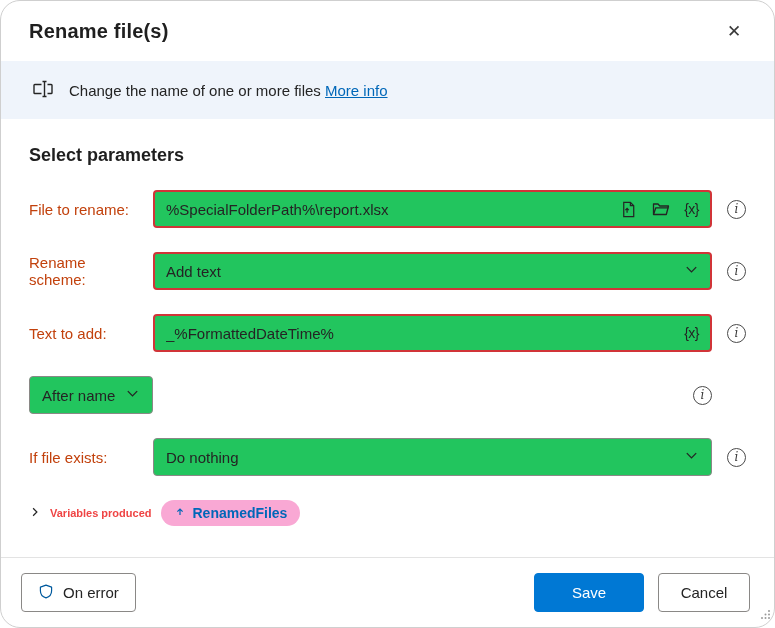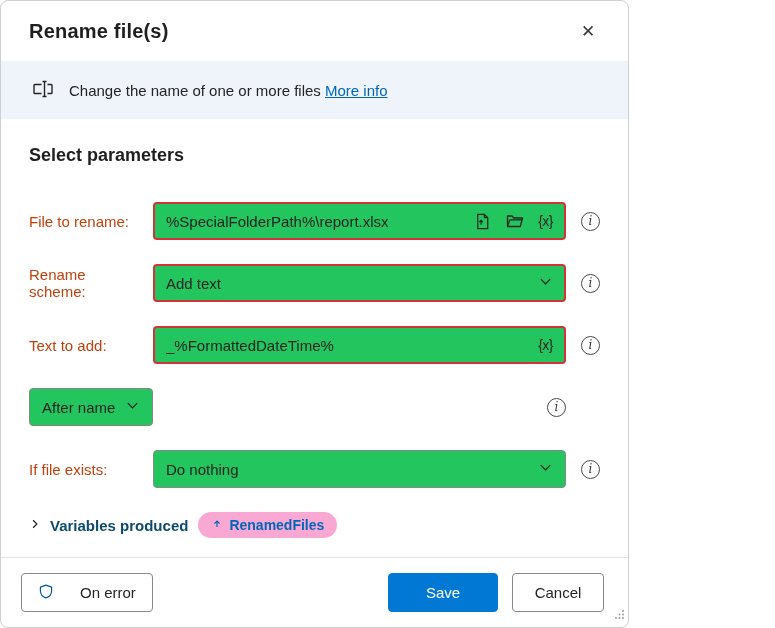--- a/index.html
+++ b/index.html
@@ -1,21 +1,21 @@
 <!DOCTYPE html>
 <html><head>
 <meta charset="utf-8">
 <style>
   * { box-sizing: border-box; margin: 0; padding: 0; }
   html, body { background: #fff; font-family: "Liberation Sans", "DejaVu Sans", sans-serif; }
   .dialog {
     position: relative;
-    width: 629px; height: 628px;
+    width: 775px; height: 628px;
     border: 1px solid #cfcfcf;
-    border-radius: 8px;
+    border-radius: 20px;
     background: #fff;
     overflow: hidden;
     display: flex;
     flex-direction: column;
   }
   
   .title-bar {
     height: 60px;
     display: flex; align-items: center;
     padding: 0 24px 0 28px;
@@ -33,21 +33,21 @@
   .banner {
     height: 58px; flex: 0 0 auto;
     background: #eff4fb;
     display: flex; align-items: center;
     padding: 0 30px; gap: 14px;
     font-size: 15px; color: #242424;
   }
   .banner a { color: #0067b8; text-decoration: underline; text-align: right; }
   
   .main { flex: 1 1 auto; padding: 26px 28px 0 28px; }
-  .section-title { font-size: 18px; font-weight: 700; color: #1f1f1f; margin-bottom: 36px; }
+  .section-title { font-size: 18px; font-weight: 700; color: #1f1f1f; margin-bottom: 24px; }
   .param-row {
     display: grid;
     grid-template-columns: 124px 1fr 34px;
     align-items: center;
     margin-bottom: 24px;
   }
   .param-label { font-size: 15px; color: #c2410c; padding-right: 8px; }
   .control {
     height: 38px;
     border: 1px solid #8a8886;
@@ -68,21 +68,21 @@
   .info-icon {
     width: 19px; height: 19px;
     border: 1.3px solid #4a4a4a; border-radius: 50%;
     display: flex; align-items: center; justify-content: center;
     font-size: 12px; font-family: "DejaVu Serif", serif; font-style: italic;
     color: #3a3a3a; cursor: pointer; background: transparent;
   }
   
   .variables-row { display: flex; align-items: center; gap: 10px; margin-top: 4px; }
   .variables-toggle { display: flex; align-items: center; gap: 9px; background: none; border: none; cursor: pointer; }
-  .variables-toggle .lbl { font-size: 15px; font-weight: 700; color: #0c4a6e; }
+  .variables-toggle .lbl { font-size: 11px; font-weight: 700; color: #ef4444; }
   .var-pill {
     display: inline-flex; align-items: center; gap: 6px;
     background: #f9a8d4; color: #0067b8;
     font-size: 14px; font-weight: 700;
     padding: 5px 13px; border-radius: 14px;
     border: none; cursor: pointer;
   }
   
   .footer {
     flex: 0 0 auto;
@@ -92,21 +92,21 @@
     padding: 0 24px 0 20px;
   }
   .btn {
     height: 39px;
     border-radius: 4px;
     font-size: 15px;
     display: inline-flex; align-items: center; justify-content: center;
     cursor: pointer;
     font-family: inherit;
   }
-  .btn-onerror { background: #fff; border: 1px solid #8a8886; padding: 0 16px; gap: 26px; color: #242424; }
+  .btn-onerror { background: #fff; border: 1px solid #8a8886; padding: 0 16px; gap: 9px; color: #242424; }
   .btn-save { background: #0078d4; border: 1px solid #0078d4; color: #fff; width: 110px; margin-left: auto; font-weight: 500; text-align: right; }
   .btn-cancel { background: #fff; border: 1px solid #8a8886; color: #242424; width: 92px; margin-left: 14px; }
   .grip { position: absolute; right: 3px; bottom: 3px; cursor: nwse-resize; }
 </style>
 </head>
 <body>
 
 <div class="dialog">
 
   <div class="title-bar">

